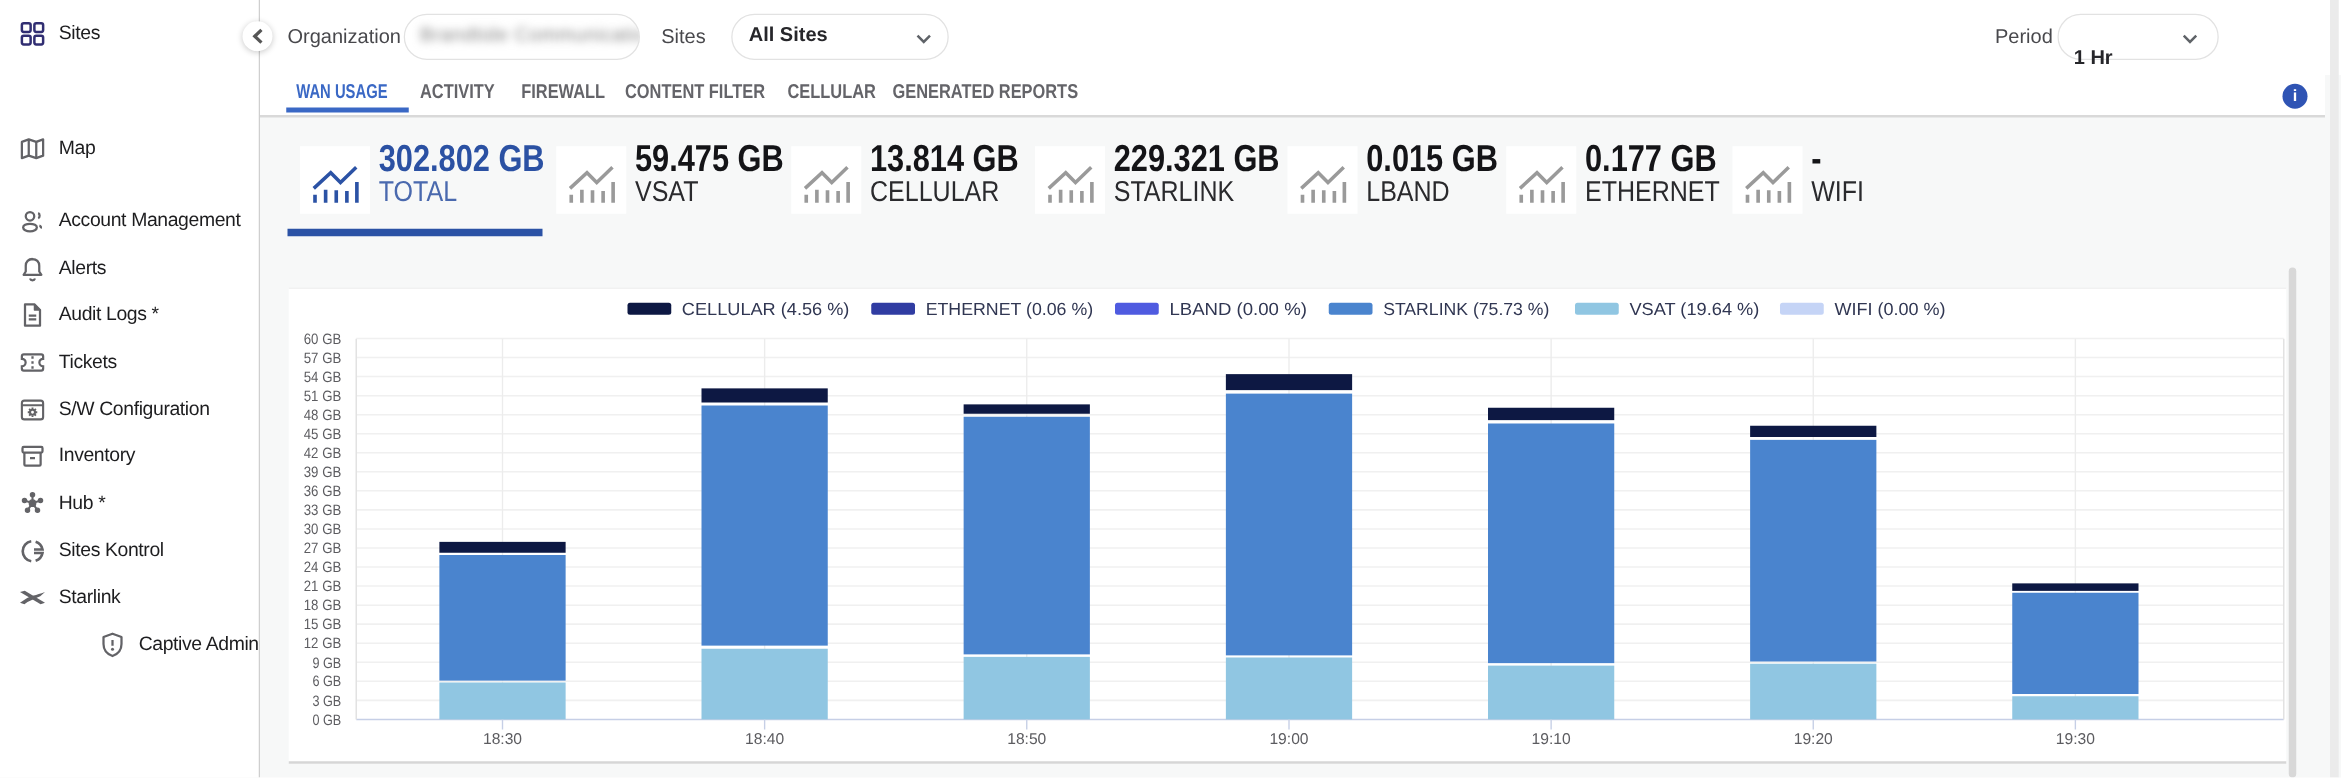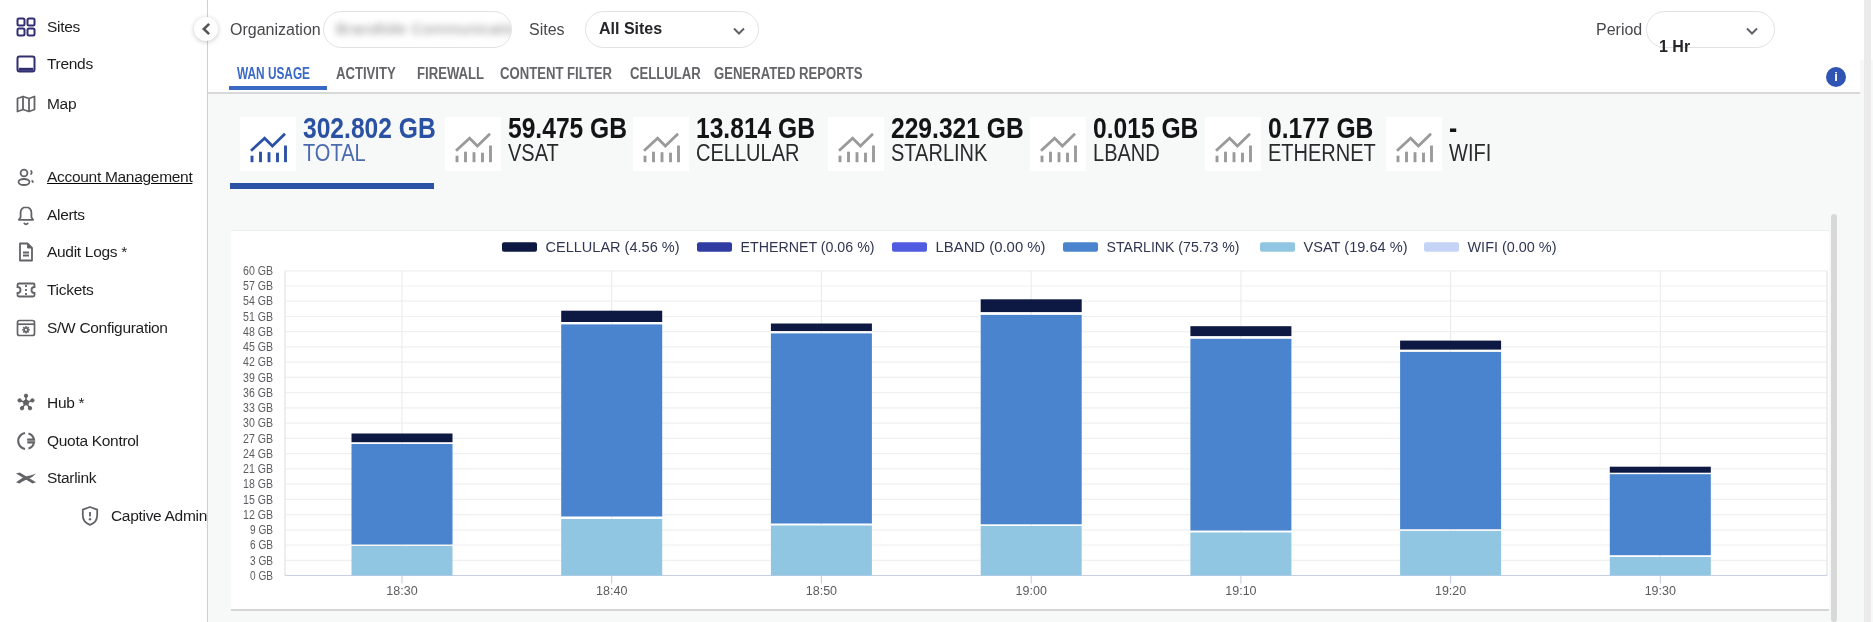--- a/index.html
+++ b/index.html
@@ -273,40 +273,31 @@
       <svg width="24" height="24" viewBox="0 0 24 24">
         <g fill="none" stroke="#312e72" stroke-width="2">
           <rect x="3.5" y="3.5" width="7" height="7" rx="1.5"></rect>
           <rect x="13.5" y="3.5" width="7" height="7" rx="1.5"></rect>
           <rect x="3.5" y="13.5" width="7" height="7" rx="1.5"></rect>
           <rect x="13.5" y="13.5" width="7" height="7" rx="1.5"></rect>
         </g>
       </svg>
       <span>Sites</span>
     </div>
-    <div class="mi" style="top:45.2px;">
-      <svg width="24" height="24" viewBox="0 0 24 24">
-        <g fill="none" stroke="#312e72" stroke-width="2">
-          <rect x="3.5" y="4.5" width="17" height="15" rx="2"></rect>
-        </g>
-        <rect x="4.8" y="15.8" width="14.4" height="3" fill="#312e72"></rect>
-      </svg>
-      <span>Trends</span>
-    </div>
-    <div class="mi" style="top:85px;">
+    <div class="mi" style="top:100px;">
       <svg width="24" height="24" viewBox="0 0 24 24">
         <g fill="none" stroke="#636367" stroke-width="1.8" stroke-linejoin="round">
           <path d="M3.5 6.5 L9 4.5 L15 6.5 L20.5 4.5 V17.5 L15 19.5 L9 17.5 L3.5 19.5 Z"></path>
           <path d="M9 4.5 V17.5"></path>
           <path d="M15 6.5 V19.5"></path>
         </g>
       </svg>
       <span>Map</span>
     </div>
-    <div class="mi" style="top:158.1px;text-decoration:underline;">
+    <div class="mi" style="top:158.1px;">
       <svg width="24" height="24" viewBox="0 0 24 24">
         <g fill="none" stroke="#636367" stroke-width="1.8">
           <circle cx="10" cy="8" r="3.4"></circle>
           <ellipse cx="10" cy="17" rx="5.5" ry="3"></ellipse>
           <path d="M16.5 5.5 c1.6.6 1.6 3.4 0 4"></path>
           <path d="M17.5 15.5 c1.2.3 1.6 1.2 1 2.2"></path>
         </g>
       </svg>
       <span>Account Management</span>
     </div>
@@ -343,20 +334,30 @@
         <g fill="none" stroke="#636367" stroke-width="1.7">
           <rect x="3.5" y="4.5" width="17" height="15" rx="2"></rect>
           <path d="M3.5 8.2 h17"></path>
           <circle cx="12" cy="13.8" r="2"></circle>
         </g>
         <g stroke="#636367" stroke-width="1.5" fill="none">
           <path d="M12 10 v1.3 M12 16.3 v1.3 M15.8 13.8 h-1.3 M8.2 13.8 h1.3 M14.7 11.1 l-.95.95 M9.3 16.5 l.95-.95 M14.7 16.5 l-.95-.95 M9.3 11.1 l.95.95"></path>
         </g>
       </svg>
       <span>S/W Configuration</span>
+    </div>
+    <div class="mi" style="top:346.3px;">
+      <svg width="24" height="24" viewBox="0 0 24 24">
+        <g fill="none" stroke="#636367" stroke-width="1.8">
+          <rect x="4" y="4.5" width="16" height="4.5" rx="1"></rect>
+          <path d="M5.5 9 v9.5 a1 1 0 0 0 1 1 h11 a1 1 0 0 0 1-1 V9"></path>
+          <path d="M10 13.5 h4"></path>
+        </g>
+      </svg>
+      <span>Inventory</span>
     </div>
     <div class="mi" style="top:384.0px;">
       <svg width="24" height="24" viewBox="0 0 24 24">
         <g fill="#636367" stroke="#636367">
           <circle cx="12" cy="11.5" r="2.6"></circle>
           <g stroke-width="1.6">
             <line x1="12" y1="11.5" x2="12" y2="4.8"></line>
             <line x1="12" y1="11.5" x2="18.4" y2="9.4"></line>
             <line x1="12" y1="11.5" x2="16" y2="17.2"></line>
             <line x1="12" y1="11.5" x2="8" y2="17.2"></line>
@@ -372,21 +373,21 @@
       <span>Hub *</span>
     </div>
     <div class="mi" style="top:421.6px;">
       <svg width="24" height="24" viewBox="0 0 24 24">
         <g fill="none" stroke="#636367" stroke-width="2.1">
           <path d="M11 4 a8.1 8.1 0 0 0 0 16 "></path>
           <path d="M14.5 4.4 a8.1 8.1 0 0 1 5.5 6.2 l-6.8 0"></path>
           <path d="M14.5 19.6 a8.1 8.1 0 0 0 5.5 -6.2 l-6.8 0"></path>
         </g>
       </svg>
-      <span>Quota Kontrol</span>
+      <span>Sites Kontrol</span>
     </div>
     <div class="mi" style="top:459.3px;">
       <svg width="24" height="24" viewBox="0 0 24 24">
         <g fill="#636367">
           <path d="M2 7.6 L18.5 17.4 L22 16.2 L5.8 6.6 Z"></path>
           <path d="M22 7.6 C14.5 10.4 10.5 10.6 6.8 13 L2 16.2 L5.5 17.4 C8.5 14.6 13 13.4 18.2 10.9 Z"></path>
         </g>
       </svg>
       <span>Starlink</span>
     </div>

